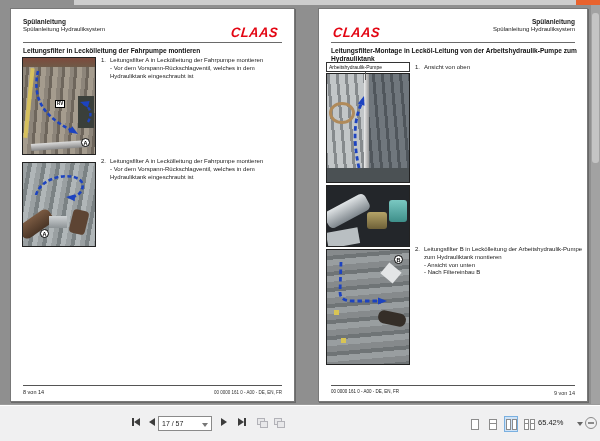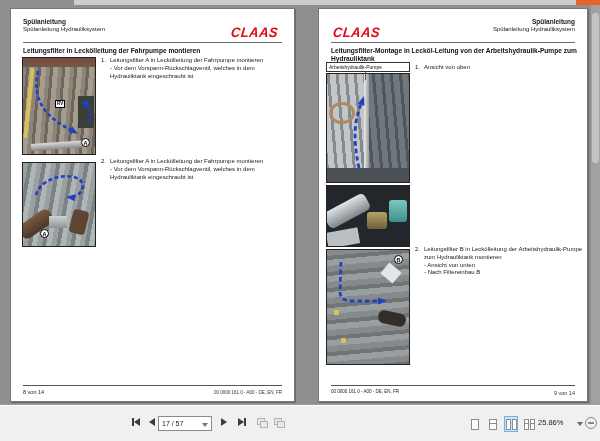--- a/index.html
+++ b/index.html
@@ -247,19 +247,19 @@
         <div class="pg"></div>
       </div>
     </div>
     <div class="lay-ico" style="left:522px;">
       <div class="two">
         <div class="pg lines"></div>
         <div class="pg lines"></div>
       </div>
     </div>
 
-    <div class="zoom-label">25.86%</div>
+    <div class="zoom-label">65.42%</div>
     <div class="zoom-caret"></div>
     <div class="zoom-out">
       <div class="minus"></div>
     </div>
   </div>
 </div>
 
 </body></html>

